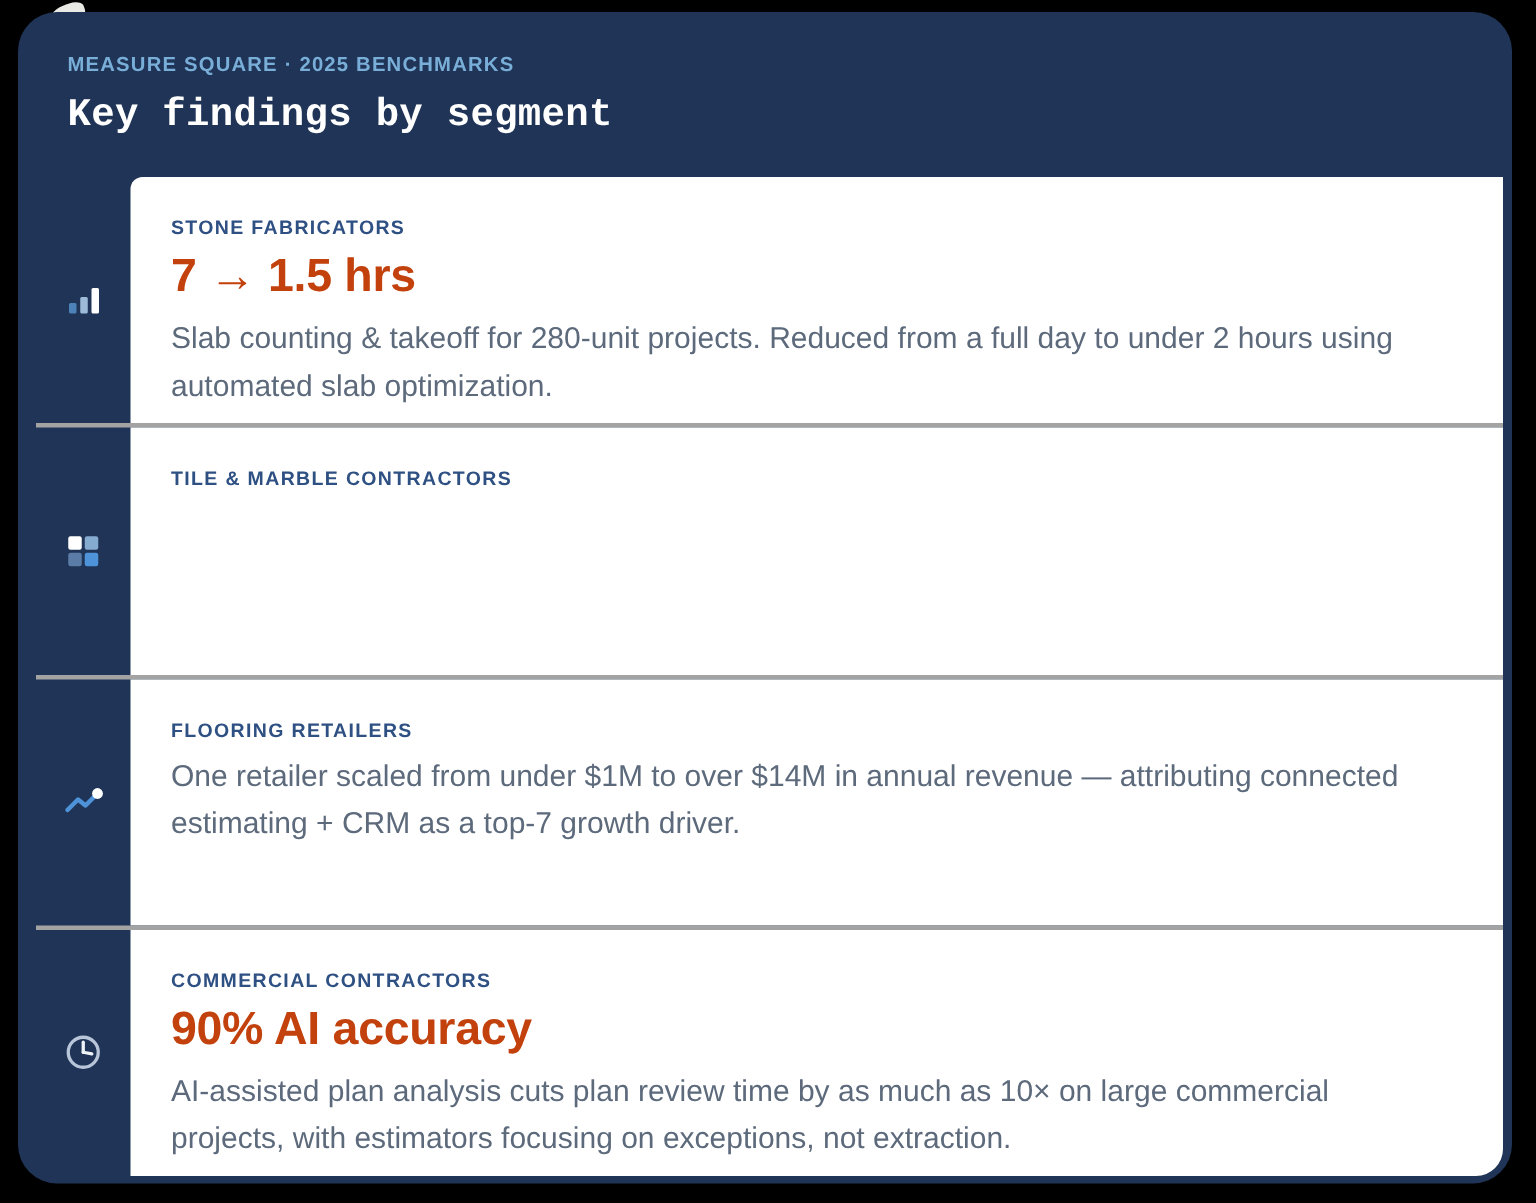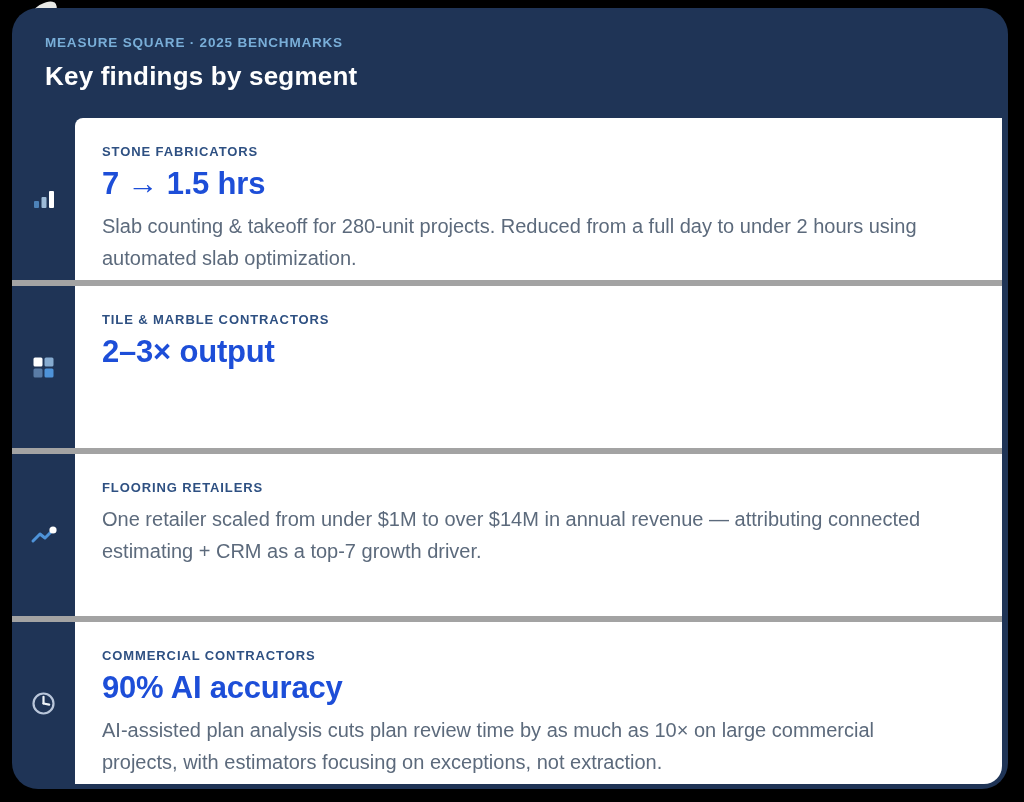--- a/index.html
+++ b/index.html
@@ -28,48 +28,49 @@
   .eyebrow {
     font-size: 13.5px; font-weight: 700;
     letter-spacing: .8px;
     color: #79aed8;
   }
   .card-title {
     margin-top: 11px;
     font-size: 26px; font-weight: 700;
     letter-spacing: .2px;
     color: #ffffff;
+    font-family: Liberation Mono, monospace;
   }
   .rows {
     position: absolute; left: 0; right: 6px; top: 110px; bottom: 5px;
     display: flex; flex-direction: column;
   }
-  .row { flex: 1; display: flex; min-height: 0; }
-  .row + .row { border-top: 6px solid #a3a3a3; }
+  .row { flex: 1; display: flex; min-height: 0; margin-left: 12px; }
+  .row + .row { border-top: 3px solid #a3a3a3; }
   .rail {
     width: 63px; flex: 0 0 63px;
     display: flex; align-items: center; justify-content: center;
   }
   .content {
     flex: 1;
     background: #ffffff;
     padding: 26px 38px 0 27px;
   }
   .row:first-child .content { border-top-left-radius: 8px; }
   .row:last-child  .content { border-bottom-right-radius: 18px; }
   .seg-label {
     font-size: 13px; font-weight: 700;
     letter-spacing: .9px;
     color: #2e5082;
   }
   .seg-metric {
     margin-top: 7px;
     font-size: 31px; font-weight: 700;
     letter-spacing: -.2px;
-    color: #1d4ed8;
+    color: #c2410c;
   }
   .seg-desc {
     margin-top: 9px;
     max-width: 850px;
     font-size: 20px; line-height: 1.58;
     color: #5c6a7c;
   }
   .icon-svg { display: block; }
 </style>
 </head>
@@ -106,21 +107,20 @@
         <div class="rail">
           <svg class="icon-svg" width="23" height="23" viewBox="0 0 23 23">
             <rect x="1.5" y="1.5" width="9" height="9" rx="1.5" fill="#ffffff"></rect>
             <rect x="12.5" y="1.5" width="9" height="9" rx="1.5" fill="#86abd0"></rect>
             <rect x="1.5" y="12.5" width="9" height="9" rx="1.5" fill="#5a7ca6"></rect>
             <rect x="12.5" y="12.5" width="9" height="9" rx="1.5" fill="#4e93d9"></rect>
           </svg>
         </div>
         <div class="content">
           <div class="seg-label">TILE &amp; MARBLE CONTRACTORS</div>
-          <div class="seg-metric">2–3× output</div>
         </div>
       </div>
 
       <div class="row">
         <div class="rail">
           <svg class="icon-svg" width="27" height="27" viewBox="0 0 27 27">
             <polyline points="3,19 10,12 15,16 23,8" fill="none" stroke="#4e93d9" stroke-width="3" stroke-linecap="round" stroke-linejoin="round"></polyline>
             <circle cx="23" cy="8" r="3.6" fill="#ffffff"></circle>
           </svg>
         </div>

